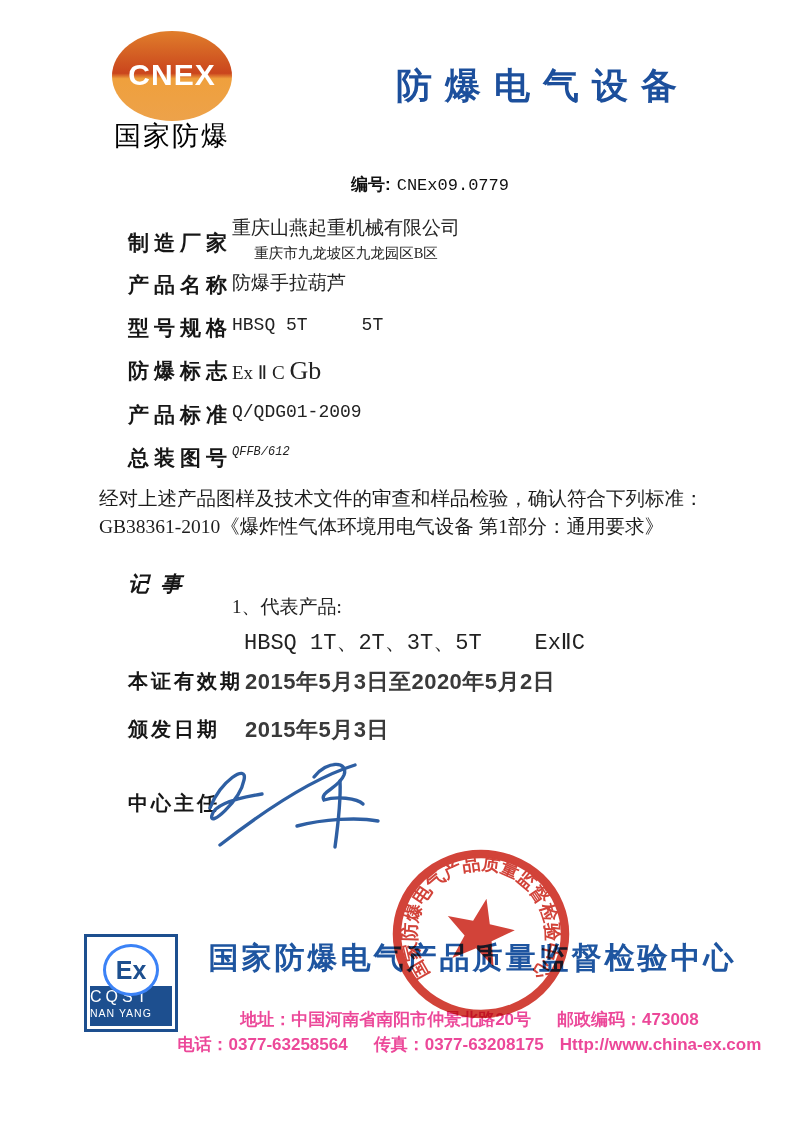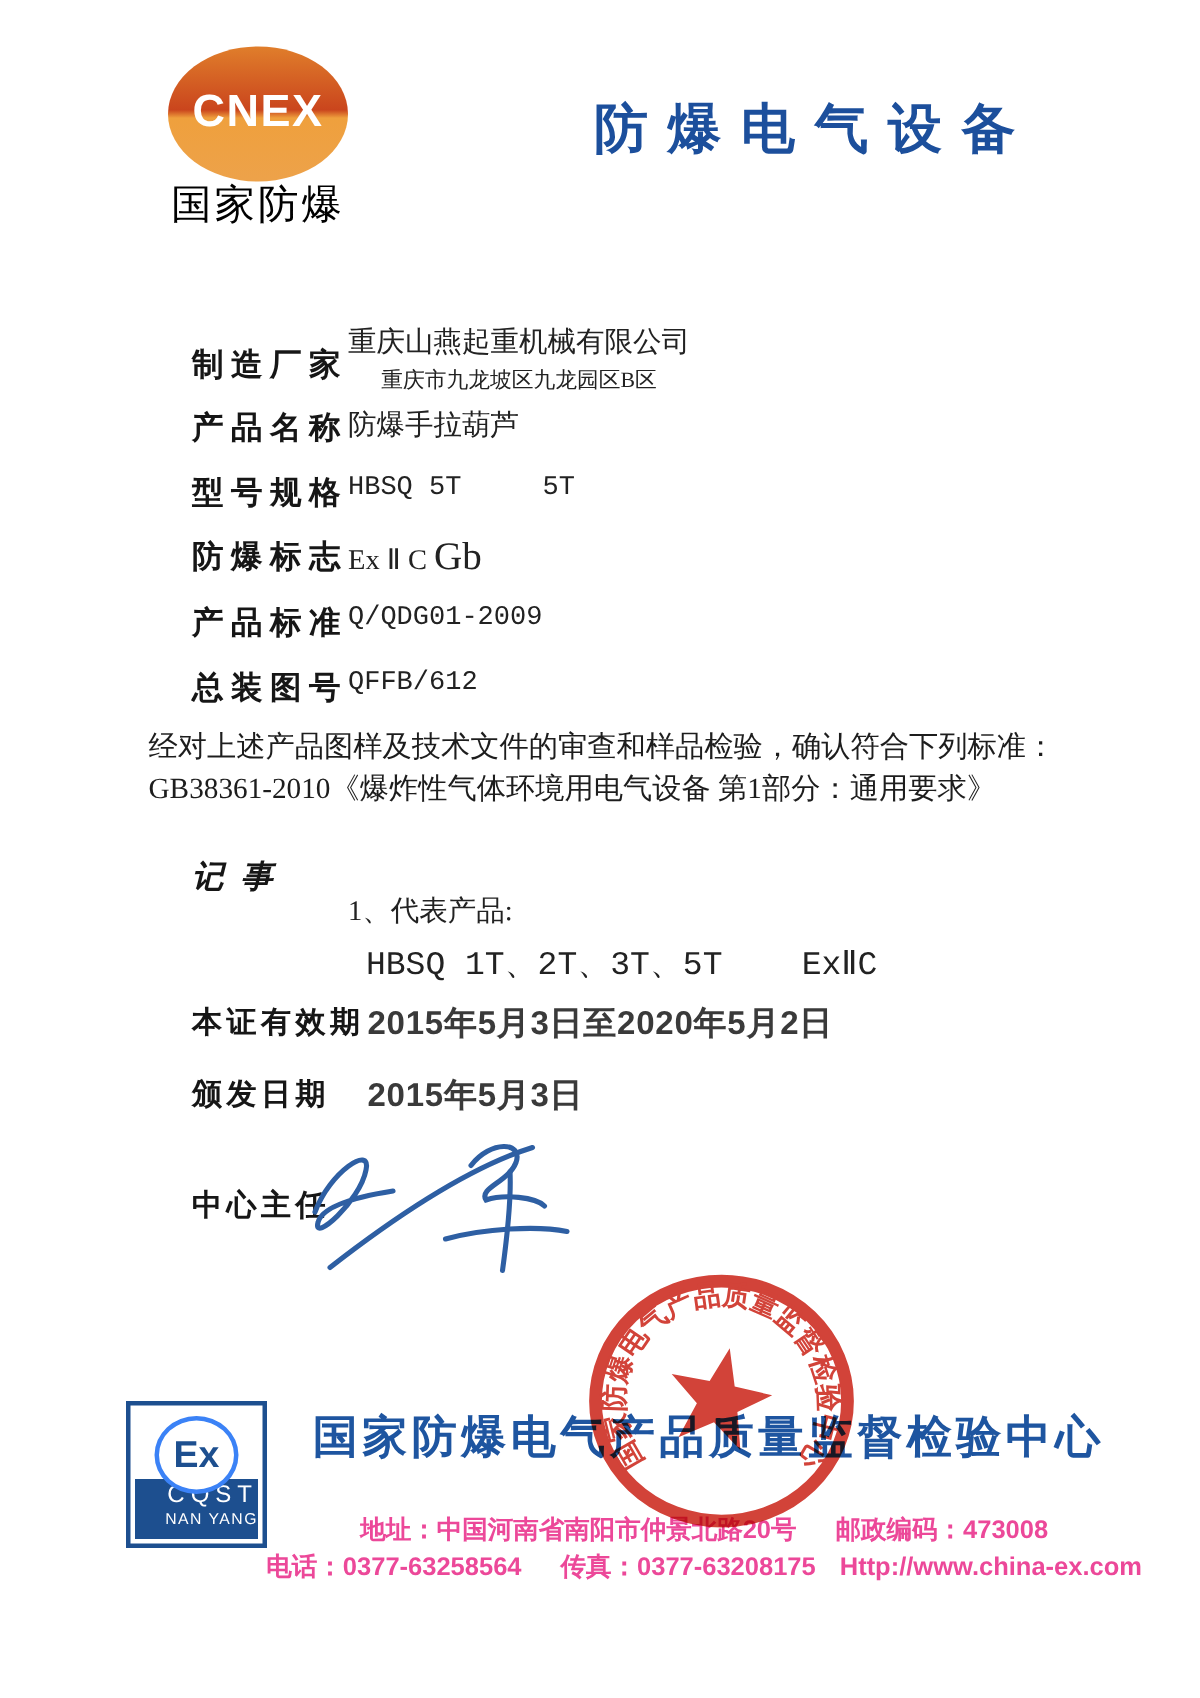--- a/index.html
+++ b/index.html
@@ -44,21 +44,21 @@
   .statement { left:99px; top:485px; width:640px; font-size:19.5px;
     line-height:27.5px; color:#1d1d1d; font-family:"Liberation Serif", serif; }
 
   
   .bold-val { font-weight:bold; font-size:22px; color:#3a3a3a; letter-spacing:0.5px; }
 
   
   .ex-logo { left:84px; top:934px; width:94px; height:98px;
     border:3px solid #1d4f8f; background:#fff; }
   .ex-band { position:absolute; left:3px; right:3px; bottom:3px; height:40px;
-    background:#1d4f8f; color:#fff; text-align:right; }
+    background:#1d4f8f; color:#fff; text-align:left; }
   .ex-band .cqst { font-size:16px; letter-spacing:4px; margin-top:2px; }
   .ex-band .ny { font-size:10.5px; letter-spacing:1px; margin-top:1px; }
   .ex-circle { position:absolute; left:16px; top:7px; width:56px; height:52px;
     border:3px solid #3b82f6; border-radius:50%; background:#fff; z-index:2;
     display:flex; align-items:center; justify-content:center;
     color:#1d4f8f; font-size:25px; font-weight:bold; }
   .org-name { left:185px; top:938px; width:575px; text-align:center;
     font-size:30px; font-weight:bold; letter-spacing:3px; color:#1e55a0;
     font-family:"Liberation Serif", serif; }
   .foot-line { width:620px; left:150px; text-align:center;
@@ -74,20 +74,23 @@
 <body>
 
 <div class="page">
 
   <div class="abs cnex-ellipse">
     <span class="cnex-text">CNEX</span>
   </div>
   <div class="abs logo-caption">国家防爆</div>
 
   <div class="abs subtitle">防爆电气设备</div>
+  <div class="abs cert-no">
+    <span class="lbl">编号:</span><span class="num">CNEx09.0779</span>
+  </div>
 
   <div>
     <span class="flabel" style="top:229px">制造厂家</span>
     <div class="fvalue maker-val serif" style="top:215px">
       <div class="l1">重庆山燕起重机械有限公司</div>
       <div class="l2">重庆市九龙坡区九龙园区B区</div>
     </div>
   </div>
 
   <div>
@@ -105,21 +108,21 @@
     <span class="fvalue serif exmark pre" style="top:356px; font-size:19px;"><span>Ex Ⅱ C </span><span class="big">Gb</span></span>
   </div>
 
   <div>
     <span class="flabel" style="top:401px">产品标准</span>
     <span class="fvalue mono" style="top:402px; font-size:18px;">Q/QDG01-2009</span>
   </div>
 
   <div>
     <span class="flabel" style="top:444px">总装图号</span>
-    <span class="fvalue mono" style="top:445px; font-size:18px;">QFFB/612</span>
+    <span class="fvalue mono" style="top:445px; font-size:12px;font-style:italic;">QFFB/612</span>
   </div>
 
   <div class="abs statement">
     <div>经对上述产品图样及技术文件的审查和样品检验，确认符合下列标准：</div>
     <div>GB38361-2010《爆炸性气体环境用电气设备 第1部分：通用要求》</div>
   </div>
 
   <div>
     <span class="flabel pre" style="top:570px; letter-spacing:0;font-style:italic;">记  事</span>
     <span class="fvalue serif" style="top:594px; font-size:19px;text-align:right;">1、代表产品:</span>

